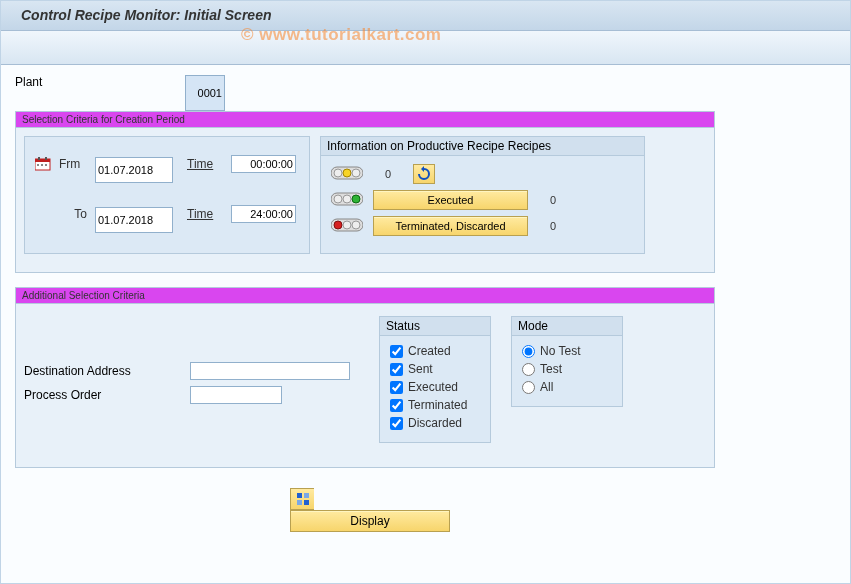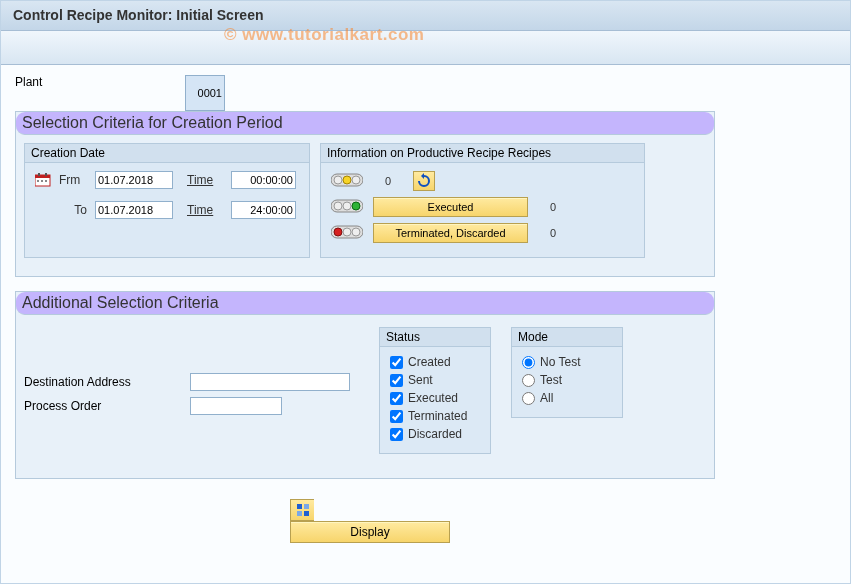--- a/index.html
+++ b/index.html
@@ -1,41 +1,41 @@
 <!DOCTYPE html>
 <html><head>
   <meta charset="utf-8">
   <style>
     * { box-sizing: border-box; margin: 0; padding: 0; font-family: Arial, Helvetica, sans-serif; }
     body { background: #fafdff; width: 851px; height: 584px; border: 1px solid #c0d4e6; position: relative; }
     
-    .title-bar { background: linear-gradient(#d9e6f2, #c3d6e8); height: 30px; border-bottom: 1px solid #a6bdd4; padding: 6px 12px; font-weight: bold; font-size: 14px; color: #333; }
+    .title-bar { background: linear-gradient(#d9e6f2, #c3d6e8); height: 30px; border-bottom: 1px solid #a6bdd4; padding: 6px 20px; font-weight: bold; font-style: italic; font-size: 14px; color: #333; }
     .toolbar-strip { background: linear-gradient(#f0f6fc, #d8e6f2); height: 34px; border-bottom: 1px solid #a6bdd4; position: relative; }
-    .watermark { position: absolute; top: 24px; left: 223px; font-size: 17px; font-weight: bold; color: rgba(247, 133, 44, 0.55); letter-spacing: 0.5px; pointer-events: none; }
+    .watermark { position: absolute; top: 24px; left: 240px; font-size: 17px; font-weight: bold; color: rgba(247, 133, 44, 0.55); letter-spacing: 0.5px; pointer-events: none; }
     
     .content { padding: 10px 14px; }
     
     .plant-row { display: flex; align-items: flex-start; gap: 10px; }
     .plant-row label { font-size: 12px; width: 160px; }
     .plant-input { width: 40px; height: 36px; background: #d5e5f5; border: 1px solid #91b0cc; font-size: 11px; text-align: right; padding: 0 2px; }
     
     .group-box { border: 1px solid #b5cadc; background: #e8f1f9; margin-bottom: 14px; padding-bottom: 10px; }
-    .group-header { font-size: 16px; background: #c4b5fd; padding: 2px 6px; border-bottom: 1px solid #b5cadc; color: #333; border-radius: 9px; }
+    .group-header { font-size: 10px; background: #d946ef; padding: 2px 6px; border-bottom: 1px solid #b5cadc; color: #333; }
     .group-body { display: flex; gap: 10px; padding: 8px; }
     
     .inner-panel { border: 1px solid #b5cadc; background: #dce9f5; flex: 0 0 auto; }
     .inner-panel-hdr { font-size: 12px; padding: 2px 6px; background: #d1e0ee; border-bottom: 1px solid #b5cadc; }
     .inner-panel-body { padding: 8px 10px; font-size: 12px; color: #333; }
     
     .creation-panel { width: 286px; }
     .creation-row { display: flex; align-items: center; gap: 8px; margin-bottom: 12px; }
     .cal-icon { width: 16px; height: 14px; flex: 0 0 auto; }
     .cal-icon svg { display: block; }
     .frm-lbl { width: 28px; font-size: 12px; }
-    .date-input { width: 78px; height: 18px; border: 1px solid #91b0cc; background: #fff; font-size: 11px; padding: 4px 2px; }
+    .date-input { width: 78px; height: 18px; border: 1px solid #91b0cc; background: #fff; font-size: 11px; padding: 12px 2px; margin-top: 12px; }
     .time-lbl { width: 42px; font-size: 12px; padding-left: 6px; text-decoration: underline; }
     .time-input { width: 65px; height: 18px; border: 1px solid #91b0cc; background: #fff; font-size: 11px; text-align: right; padding: 0 2px; }
     
     .info-panel { width: 325px; }
     .info-row { display: flex; align-items: center; gap: 10px; margin-bottom: 6px; }
     .traffic { width: 32px; height: 16px; flex: 0 0 auto; }
     .yellow-btn { background: linear-gradient(#ffeaa0, #f7d56c); border: 1px solid #b8a050; font-size: 11px; height: 20px; width: 155px; text-align: center; cursor: pointer; box-shadow: inset 0 1px 0 #fff5c0; }
     .count-val { width: 30px; text-align: center; font-size: 11px; }
     .refresh-btn { width: 22px; height: 20px; background: linear-gradient(#ffeaa0, #f7d56c); border: 1px solid #b8a050; cursor: pointer; padding: 1px; }
     .refresh-btn svg { display:block; margin: auto; }
@@ -68,21 +68,20 @@
 
   <div class="plant-row">
     <label>Plant</label>
     <input class="plant-input" value="0001" style="">
   </div>
 
   <div class="group-box" style="width:700px;">
     <div class="group-header">Selection Criteria for Creation Period</div>
     <div class="group-body">
       <div class="inner-panel creation-panel">
-        <div class="inner-panel-hdr">Creation Date</div>
         <div class="inner-panel-body">
           <div class="creation-row">
             <span class="cal-icon">
               <svg width="16" height="14" viewBox="0 0 16 14">
                   <rect x="0" y="2" width="15" height="11" fill="#fff" stroke="#c02020"></rect>
                   <rect x="0" y="2" width="15" height="3" fill="#c02020"></rect>
                   <rect x="3" y="0" width="2" height="3" fill="#555"></rect>
                   <rect x="10" y="0" width="2" height="3" fill="#555"></rect>
                   <rect x="2" y="7" width="2" height="2" fill="#888"></rect>
                   <rect x="6" y="7" width="2" height="2" fill="#888"></rect>

